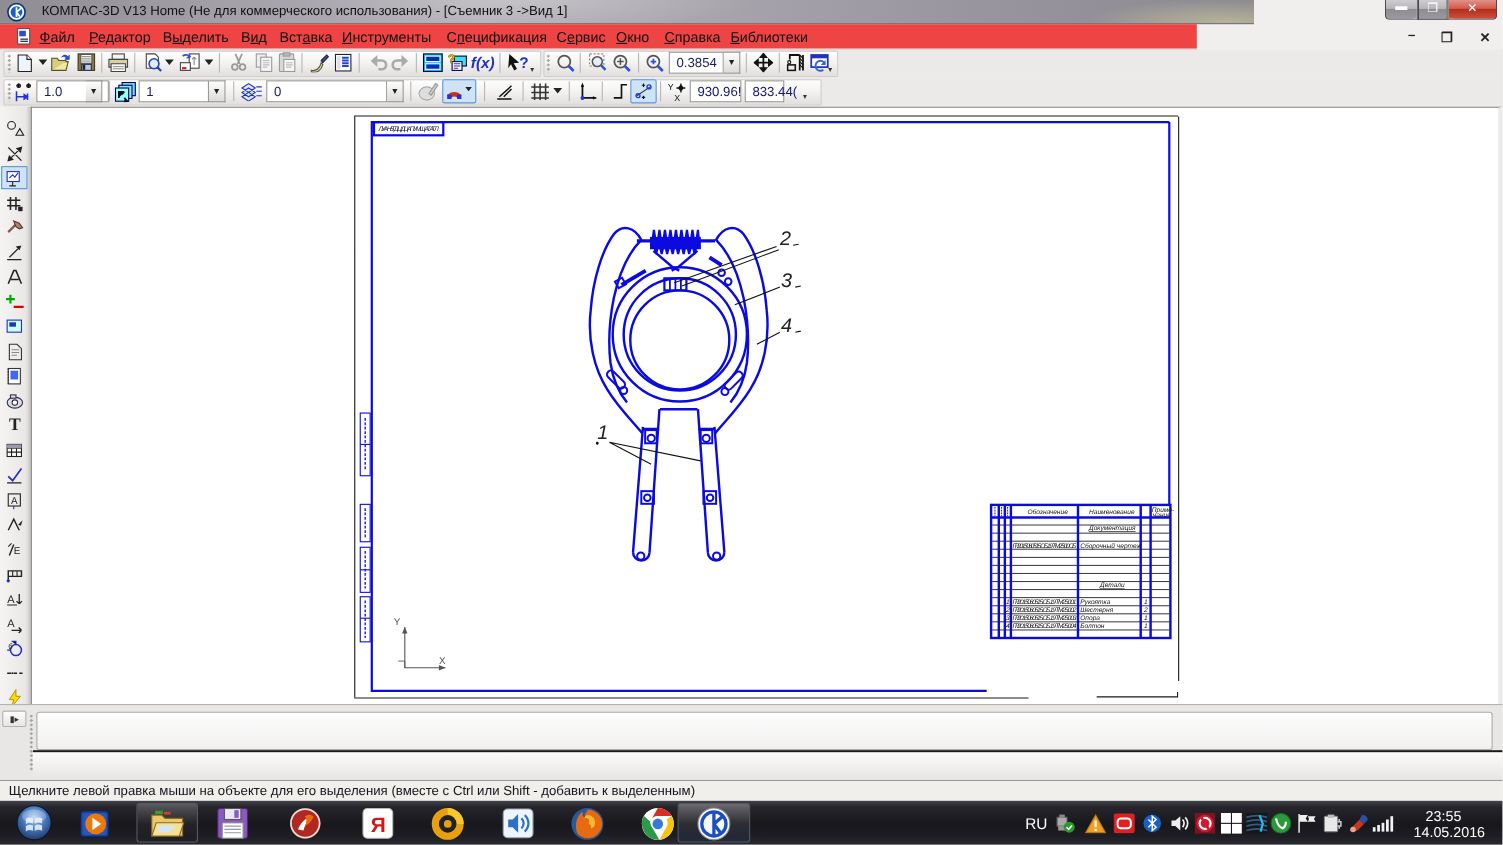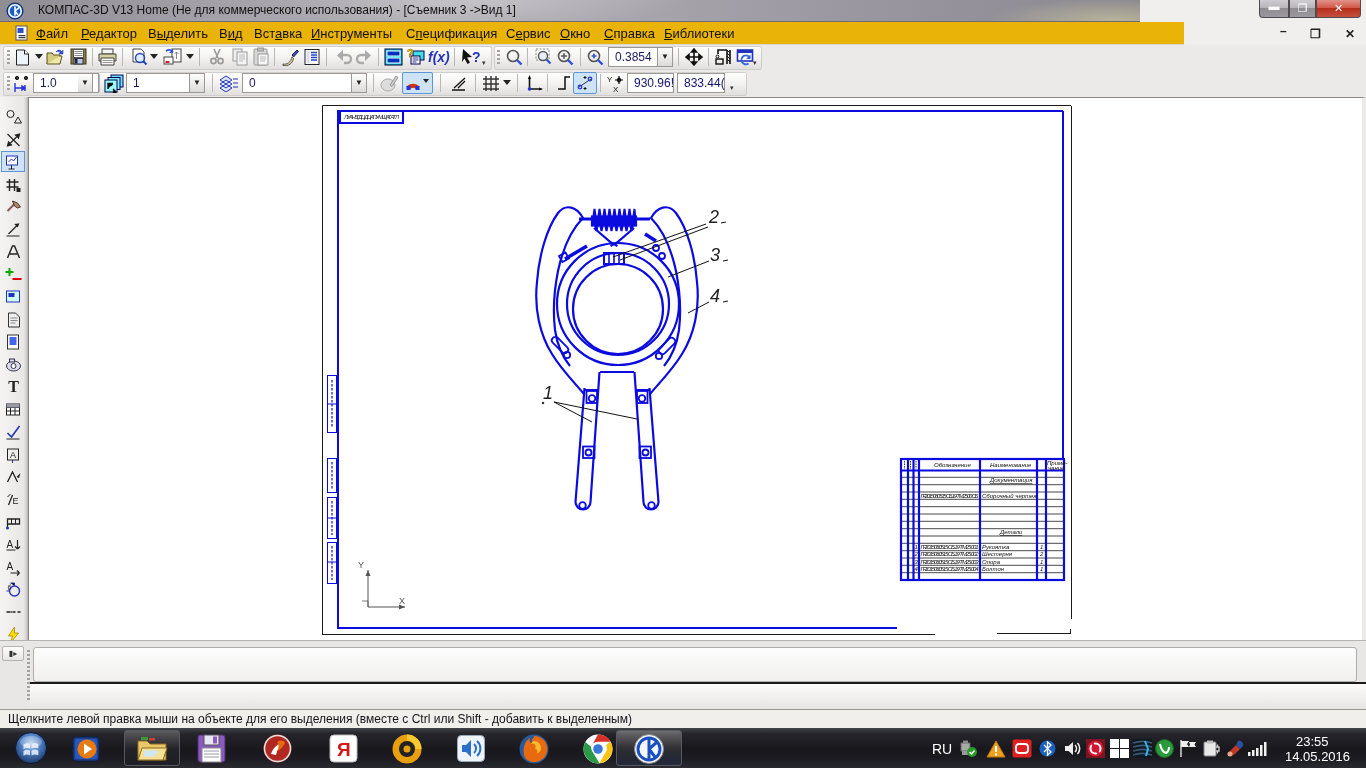--- a/index.html
+++ b/index.html
@@ -4,21 +4,21 @@
 html,body{width:1366px;height:768px;overflow:hidden;font-family:"Liberation Sans",sans-serif;position:relative;background:#f0efed}
 .abs{position:absolute}
 
 #title{left:0;top:0;width:1140px;height:22px;background:radial-gradient(ellipse 180px 30px at 1115px 20px,rgba(225,220,160,.5),rgba(225,220,160,0) 70%),radial-gradient(ellipse 300px 40px at 480px 0px,rgba(255,255,255,.25),rgba(255,255,255,0) 70%),linear-gradient(90deg,#8f8c94 0%,#a3a0a8 18%,#b3b0b6 38%,#a8a5ad 55%,#9a97a0 75%,#8b8890 100%);border-bottom:1px solid #6e6b72}
 #title .txt{left:38px;top:3px;font-size:12px;color:#111;white-space:nowrap}
 .winbtn{top:0;height:18px;border:1px solid #4e4a50;border-top:none;background:linear-gradient(180deg,#cfcdd2 0%,#b7b5ba 45%,#8e8b91 50%,#9b989e 100%);color:#fff;text-align:center;font-size:11px;line-height:16px}
 #btnmin{left:1259px;width:30px;border-radius:0 0 0 4px}
 #btnmax{left:1289px;width:27px}
 #btncls{left:1316px;width:45px;border-radius:0 0 4px 0;background:linear-gradient(180deg,#e0938a 0%,#d4594a 45%,#b52e1b 50%,#c6523e 100%)}
 
-#menu{left:0;top:22px;width:1184px;height:23px;background:#eab308;border-bottom:1px solid #d8d7d5}
+#menu{left:0;top:22px;width:1088px;height:23px;background:#ef4444;border-bottom:1px solid #d8d7d5}
 #menu .mi{top:4px;font-size:13px;color:#111}
 .mdib{top:5px;font-size:12px;color:#222;font-weight:bold}
 
 .tbrow{left:0;width:1366px;height:26px;background:#eceae8}
 #tb1{top:45px}#tb2{top:71px}
 .tbpanel{top:1px;height:24px;background:linear-gradient(180deg,#fefefe,#f4f3f2 45%,#e3e1df 95%);border:1px solid #d0cecc;border-radius:2px}
 .sep{top:3px;width:1px;height:18px;background:#b9b7b5}
 .combo{top:2px;height:20px;background:#fff;border:1px solid #9a9894;font-size:12px;color:#1a1a5e;padding:2px 0 0 6px}
 .cbarrow{top:2px;width:15px;height:20px;border:1px solid #9a9894;border-left:none;background:linear-gradient(180deg,#fdfdfd,#dcdbd9);text-align:center;line-height:18px;font-size:8px;color:#222}
 .handle{top:4px;width:3px;height:17px;background-image:radial-gradient(circle at 1.5px 2px,#a5a3a1 1.2px,transparent 1.3px);background-size:3px 4px}
@@ -309,21 +309,21 @@
       <path d="M9 2v3M7.5 3.5h3M9 13v3M7.5 14.5h3" stroke="#111"></path>
     </svg>
   <div class="abs sep" style="left:600px"></div>
 
   <svg class="abs" style="left:607px;top:3px" width="18" height="19" viewBox="0 0 18 19">
       <text x="0" y="8" font-size="8" fill="#111" font-family="Liberation Sans">Y</text>
       <text x="6" y="18" font-size="8" fill="#111" font-family="Liberation Sans">X</text>
       <path d="M12 2v8M8 6h8M12 3.5L10 6l2 2.5L14 6z" stroke="#111" fill="none" stroke-width="1.2"></path>
     </svg>
   <div class="abs combo" style="left:627px;width:47px;color:#13136e">930.96!</div>
-  <div class="abs combo" style="left:677px;width:48px;color:#13136e">833.44(</div>
+  <div class="abs combo" style="left:677px;width:36px;color:#13136e">833.44(</div>
   <span class="abs" style="left:730px;top:13px;font-size:7px;color:#333">▾</span>
 </div>
 
 <div class="abs" id="lefttb">
   <svg class="abs ltic" style="top:11px" viewBox="0 0 18 18" width="19" height="18">
       <circle cx="6" cy="6" r="3.5" fill="none" stroke="#222"></circle>
       <path d="M10 15l3.5-6 3.5 6z" fill="none" stroke="#222"></path>
     </svg>
   <svg class="abs ltic" style="top:34px" viewBox="0 0 18 18" width="19" height="18">
       <path d="M3 15L15 3M3 3l12 12M15 3l-4 1 3 3zM3 15l4-1-3-3z" stroke="#222" fill="#222" stroke-width="1.2"></path>

